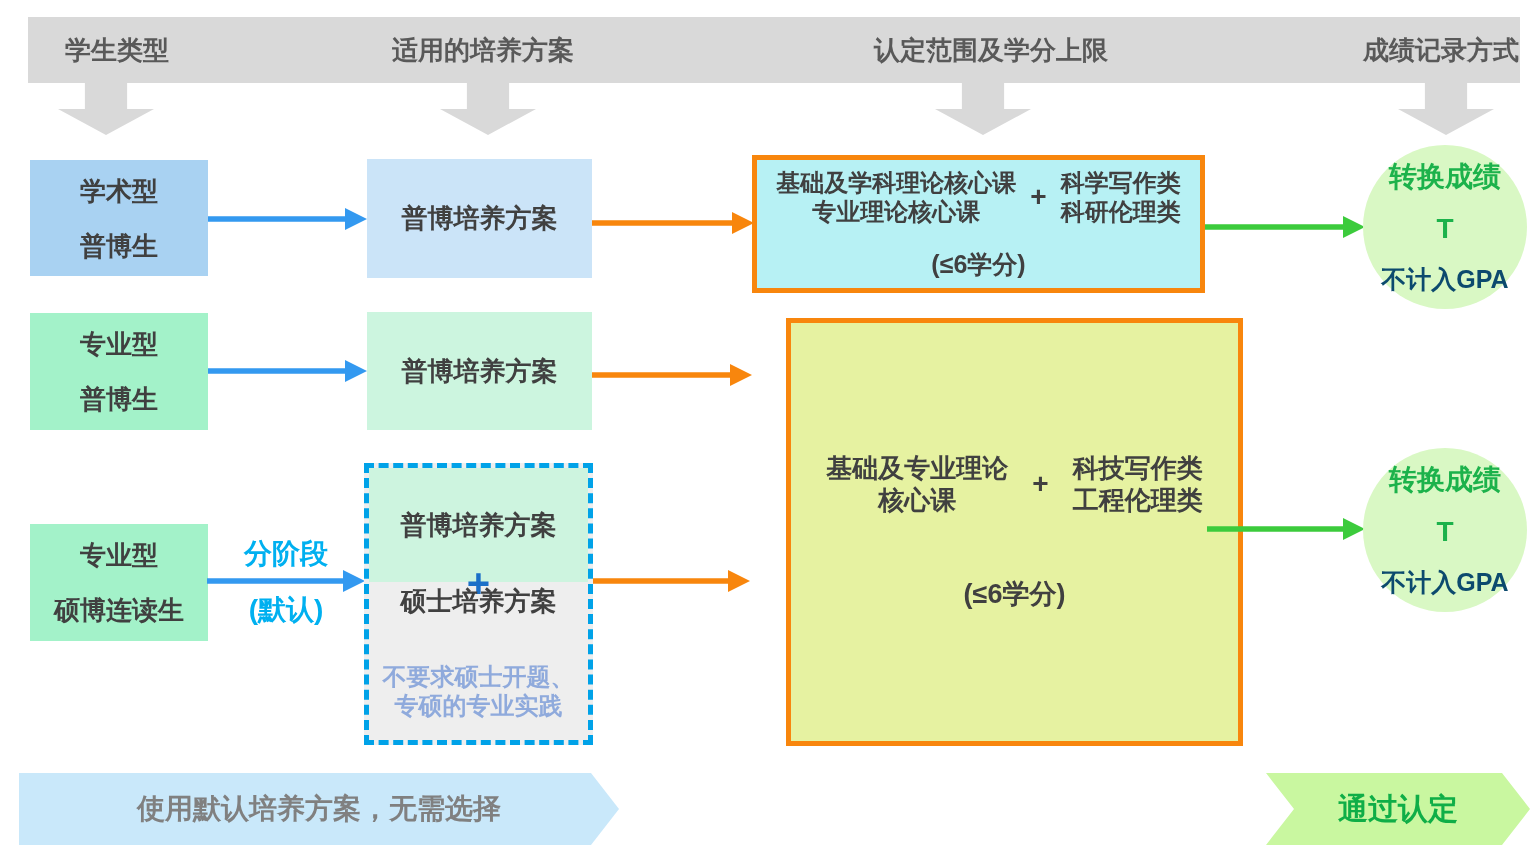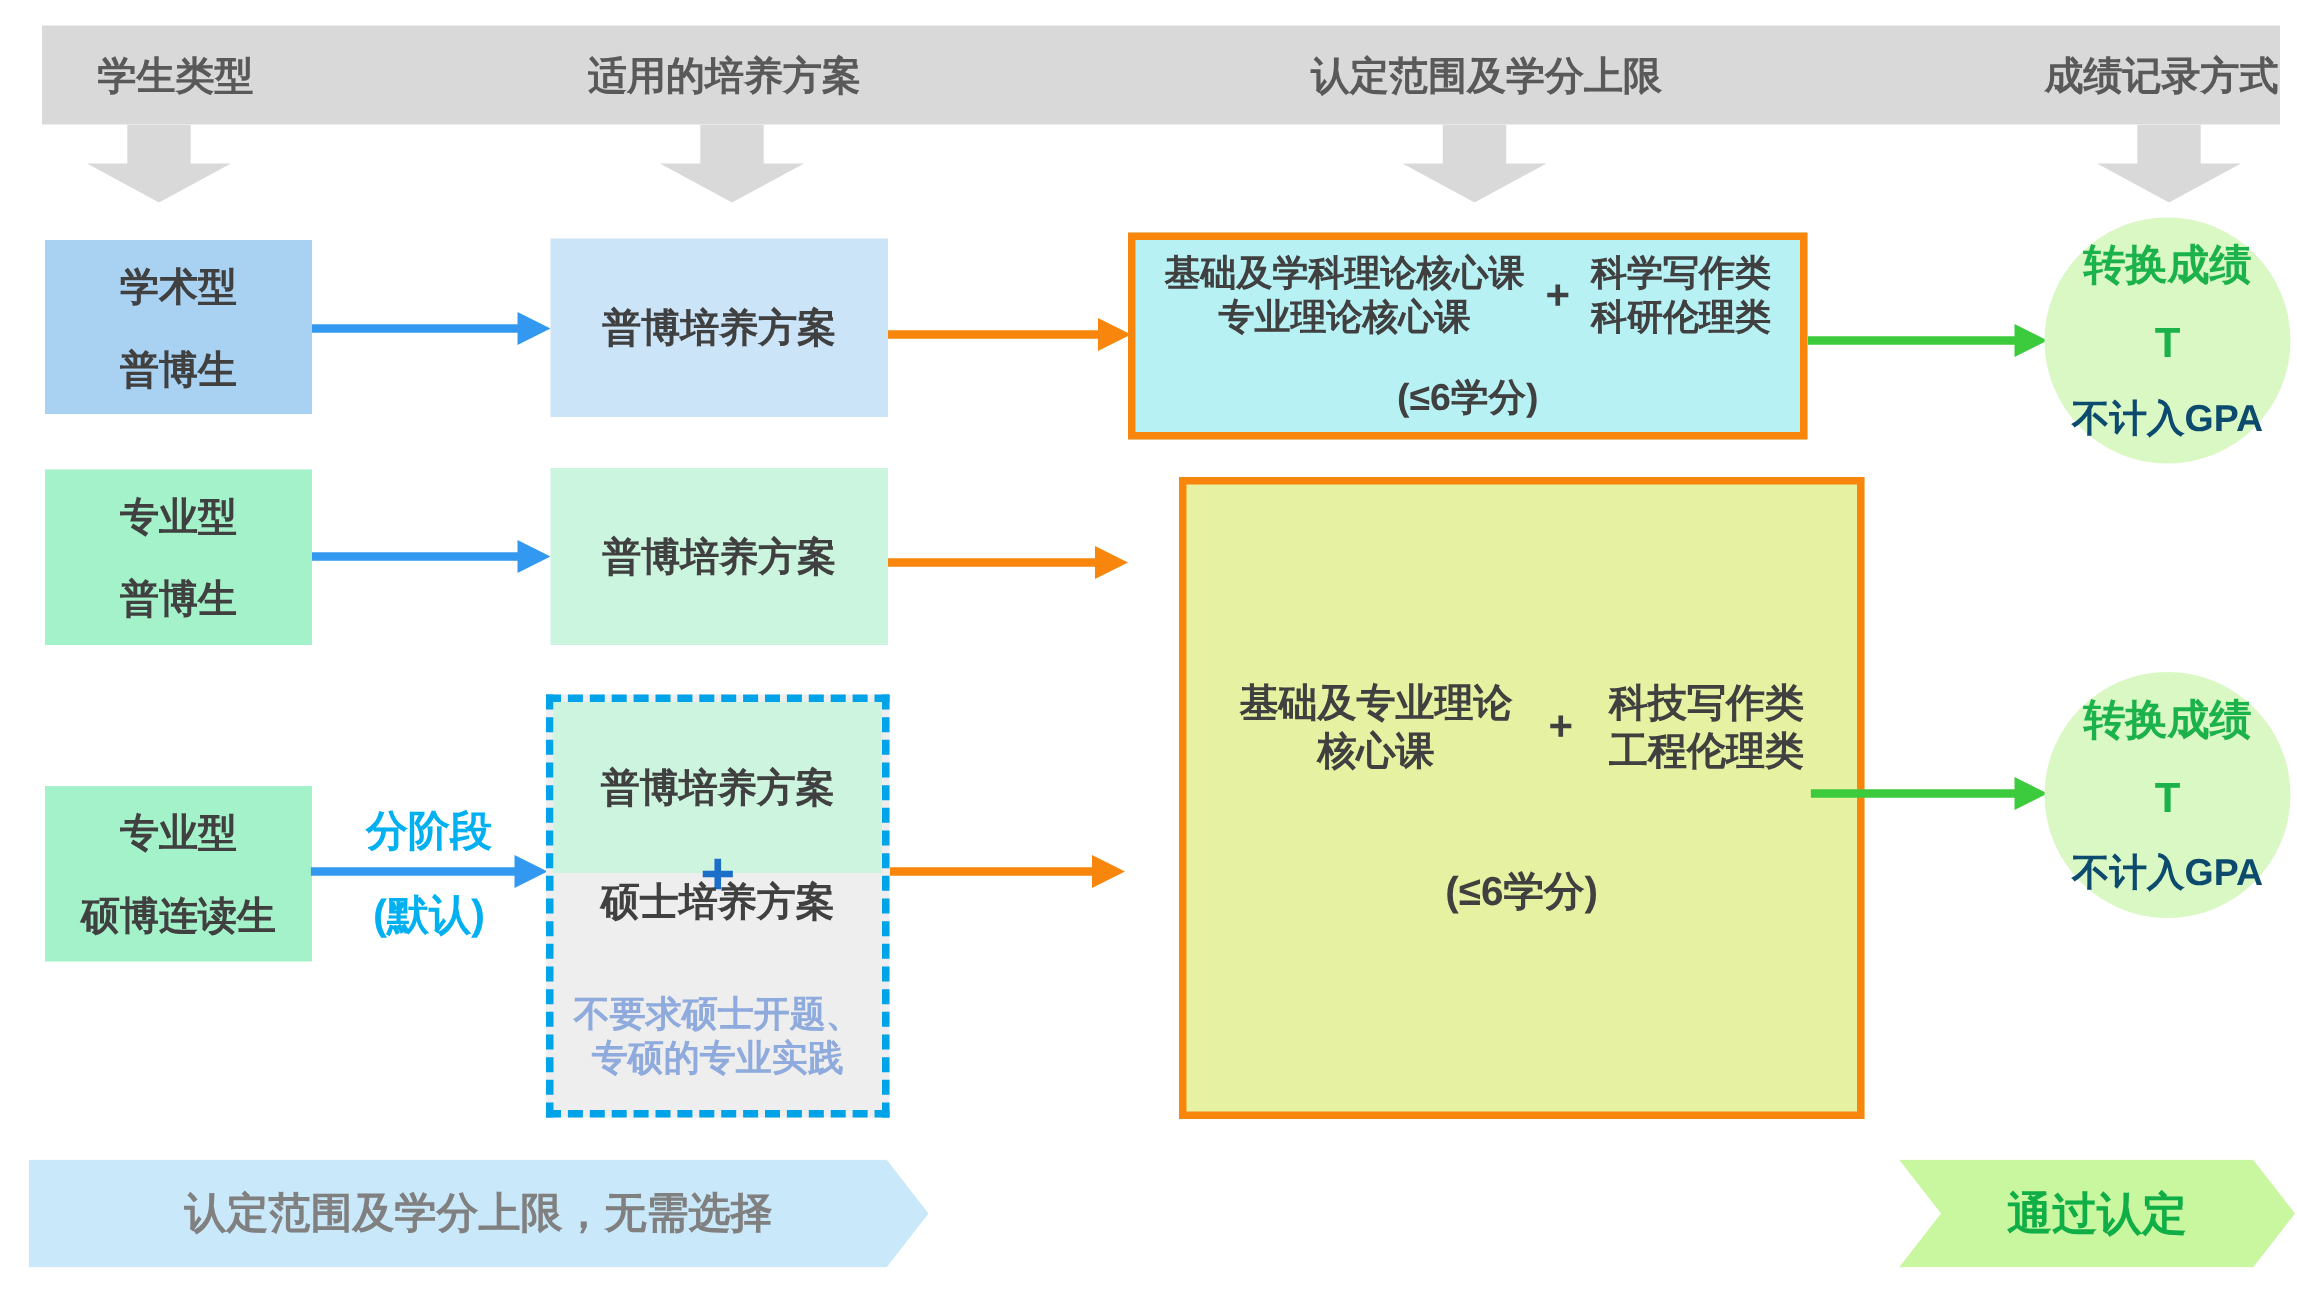--- a/index.html
+++ b/index.html
@@ -164,19 +164,19 @@
     <div class="combo-plus">+</div>
     <div class="combo-plan" style="top:120px;">硕士培养方案</div>
     <div class="combo-note">
       <span>不要求硕士开题、</span>
       <span>专硕的专业实践</span>
     </div>
   </div>
   <div class="abs h-arrow h-orange" style="left:593px;top:570px;width:157px;"></div>
 
   <div class="abs chev chev-first">
-    <span>认定范围及学分上限，无需选择</span>
+    <span>使用默认培养方案，无需选择</span>
   </div>
   <div class="abs chev chev-end">
     <span>通过认定</span>
   </div>
 
 </div>
 
 </body></html>

